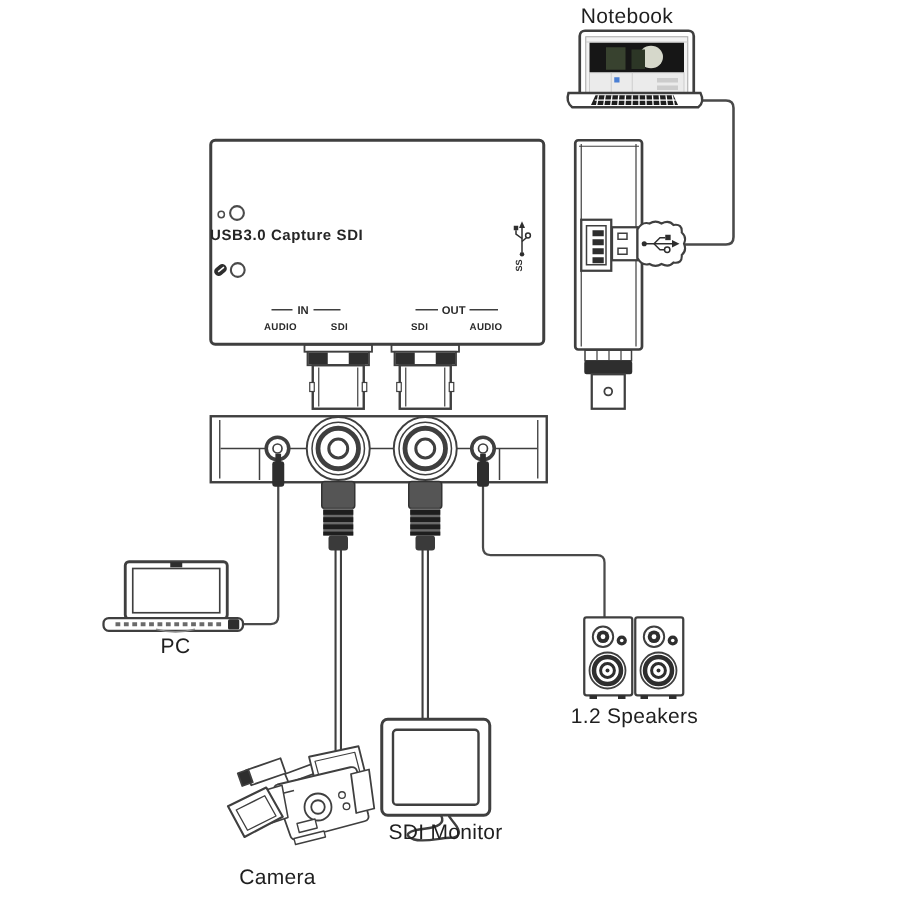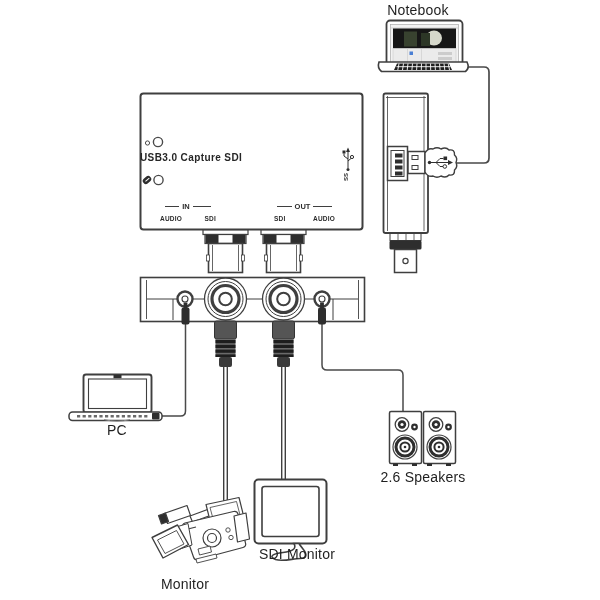--- a/index.html
+++ b/index.html
@@ -317,29 +317,29 @@
     <path d="M157.5,540 L176.5,530.5 L184,544 L165,553.5 Z" stroke-width="0.9"></path>
 
     <path d="M196,559 L216,554 L217,558 L197,563 Z" stroke-width="0.9"></path>
   </g>
 </svg>
 
 <div class="lbl" style="left:375px;top:2px;width:86px;">Notebook</div>
 
 <div class="lbl" style="left:93px;top:422px;width:48px;">PC</div>
 
-<div class="lbl" style="left:143px;top:576px;width:84px;">Monitor</div>
+<div class="lbl" style="left:143px;top:576px;width:84px;">Camera</div>
 
 <div class="lbl" style="left:248px;top:546px;width:98px;">SDI Monitor</div>
 
-<div class="lbl" style="left:370px;top:469px;width:106px;">2.6 Speakers</div>
+<div class="lbl" style="left:370px;top:469px;width:106px;">1.2 Speakers</div>
 
 <div class="box-title">USB3.0 Capture SDI</div>
 
-<div class="port-group" style="left:160px;top:203px;width:56px;">
+<div class="port-group" style="left:176px;top:203px;width:56px;">
   <div class="pg-top">
     <span class="dash" style="width:14px;"></span>
     <span>IN</span>
     <span class="dash" style="width:18px;"></span>
   </div>
   <div class="pg-labels">
     <span>AUDIO</span>
     <span>SDI</span>
   </div>
 </div>

